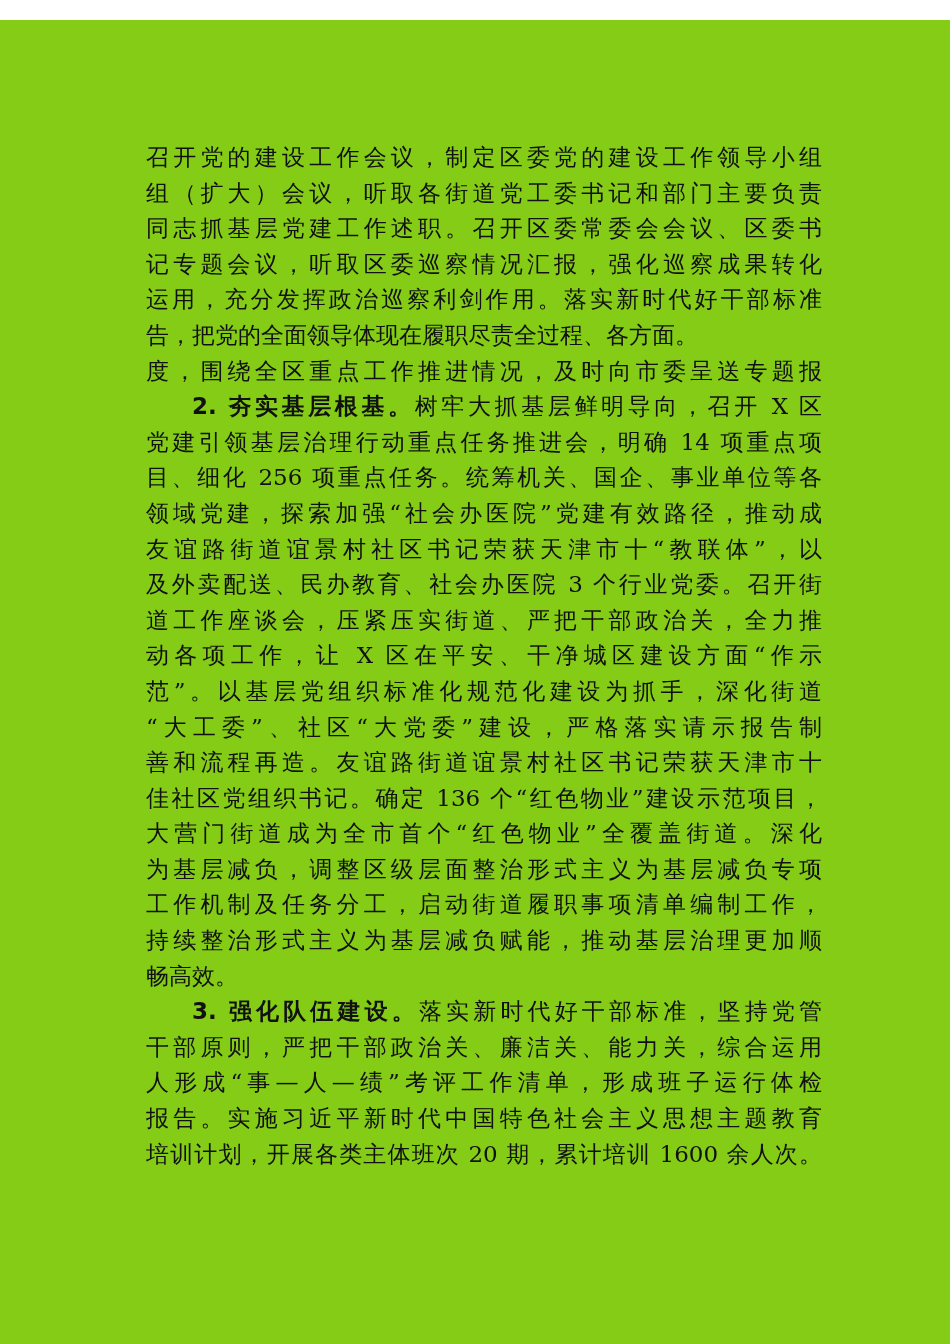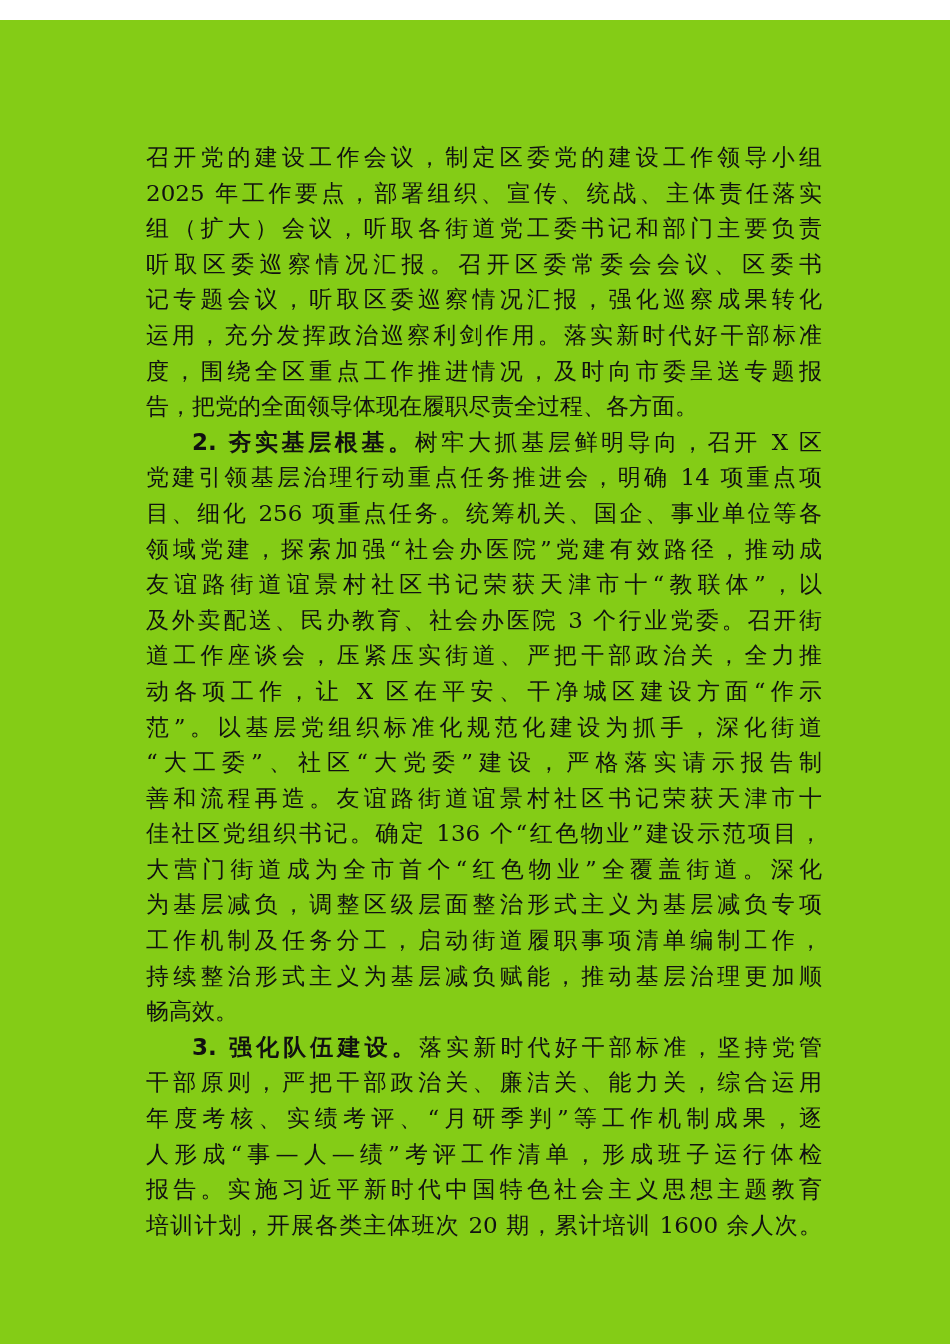--- a/index.html
+++ b/index.html
@@ -22,27 +22,26 @@
   .bold { font-weight: bold; font-family: "DejaVu Sans", "Liberation Sans", sans-serif; }
 </style>
 </head>
 <body>
 
 <div class="page">
   <div class="body-text">
 
     <div>
       <div class="line">召开党的建设工作会议，制定区委党的建设工作领导小组</div>
-      <div class="line">2025 年工作要点，部署组织、宣传、统战、主体责任落实</div>
       <div class="line">组（扩大）会议，听取各街道党工委书记和部门主要负责</div>
-      <div class="line">听取区委巡察情况汇报。召开区委常委会会议、区委书</div>
+      <div class="line">同志抓基层党建工作述职。召开区委常委会会议、区委书</div>
       <div class="line">记专题会议，听取区委巡察情况汇报，强化巡察成果转化</div>
       <div class="line">运用，充分发挥政治巡察利剑作用。落实新时代好干部标准</div>
+      <div class="line last">告，把党的全面领导体现在履职尽责全过程、各方面。</div>
       <div class="line">度，围绕全区重点工作推进情况，及时向市委呈送专题报</div>
-      <div class="line last">告，把党的全面领导体现在履职尽责全过程、各方面。</div>
     </div>
 
     <div>
       <div class="line indent"><span class="bold">2. 夯实基层根基。</span><span>树牢大抓基层鲜明导向，召开 X 区</span></div>
       <div class="line">党建引领基层治理行动重点任务推进会，明确 14 项重点项</div>
       <div class="line">目、细化 256 项重点任务。统筹机关、国企、事业单位等各</div>
       <div class="line">领域党建，探索加强“社会办医院”党建有效路径，推动成</div>
       <div class="line">友谊路街道谊景村社区书记荣获天津市十“教联体”，以</div>
       <div class="line">及外卖配送、民办教育、社会办医院 3 个行业党委。召开街</div>
       <div class="line">道工作座谈会，压紧压实街道、严把干部政治关，全力推</div>
@@ -54,20 +53,19 @@
       <div class="line">大营门街道成为全市首个“红色物业”全覆盖街道。深化</div>
       <div class="line">为基层减负，调整区级层面整治形式主义为基层减负专项</div>
       <div class="line">工作机制及任务分工，启动街道履职事项清单编制工作，</div>
       <div class="line">持续整治形式主义为基层减负赋能，推动基层治理更加顺</div>
       <div class="line last">畅高效。</div>
     </div>
 
     <div>
       <div class="line indent"><span class="bold">3. 强化队伍建设。</span><span>落实新时代好干部标准，坚持党管</span></div>
       <div class="line">干部原则，严把干部政治关、廉洁关、能力关，综合运用</div>
-      <div class="line">年度考核、实绩考评、“月研季判”等工作机制成果，逐</div>
       <div class="line">人形成“事—人—绩”考评工作清单，形成班子运行体检</div>
       <div class="line">报告。实施习近平新时代中国特色社会主义思想主题教育</div>
       <div class="line">培训计划，开展各类主体班次 20 期，累计培训 1600 余人次。</div>
     </div>
 
   </div>
 </div>
 
 </body></html>

